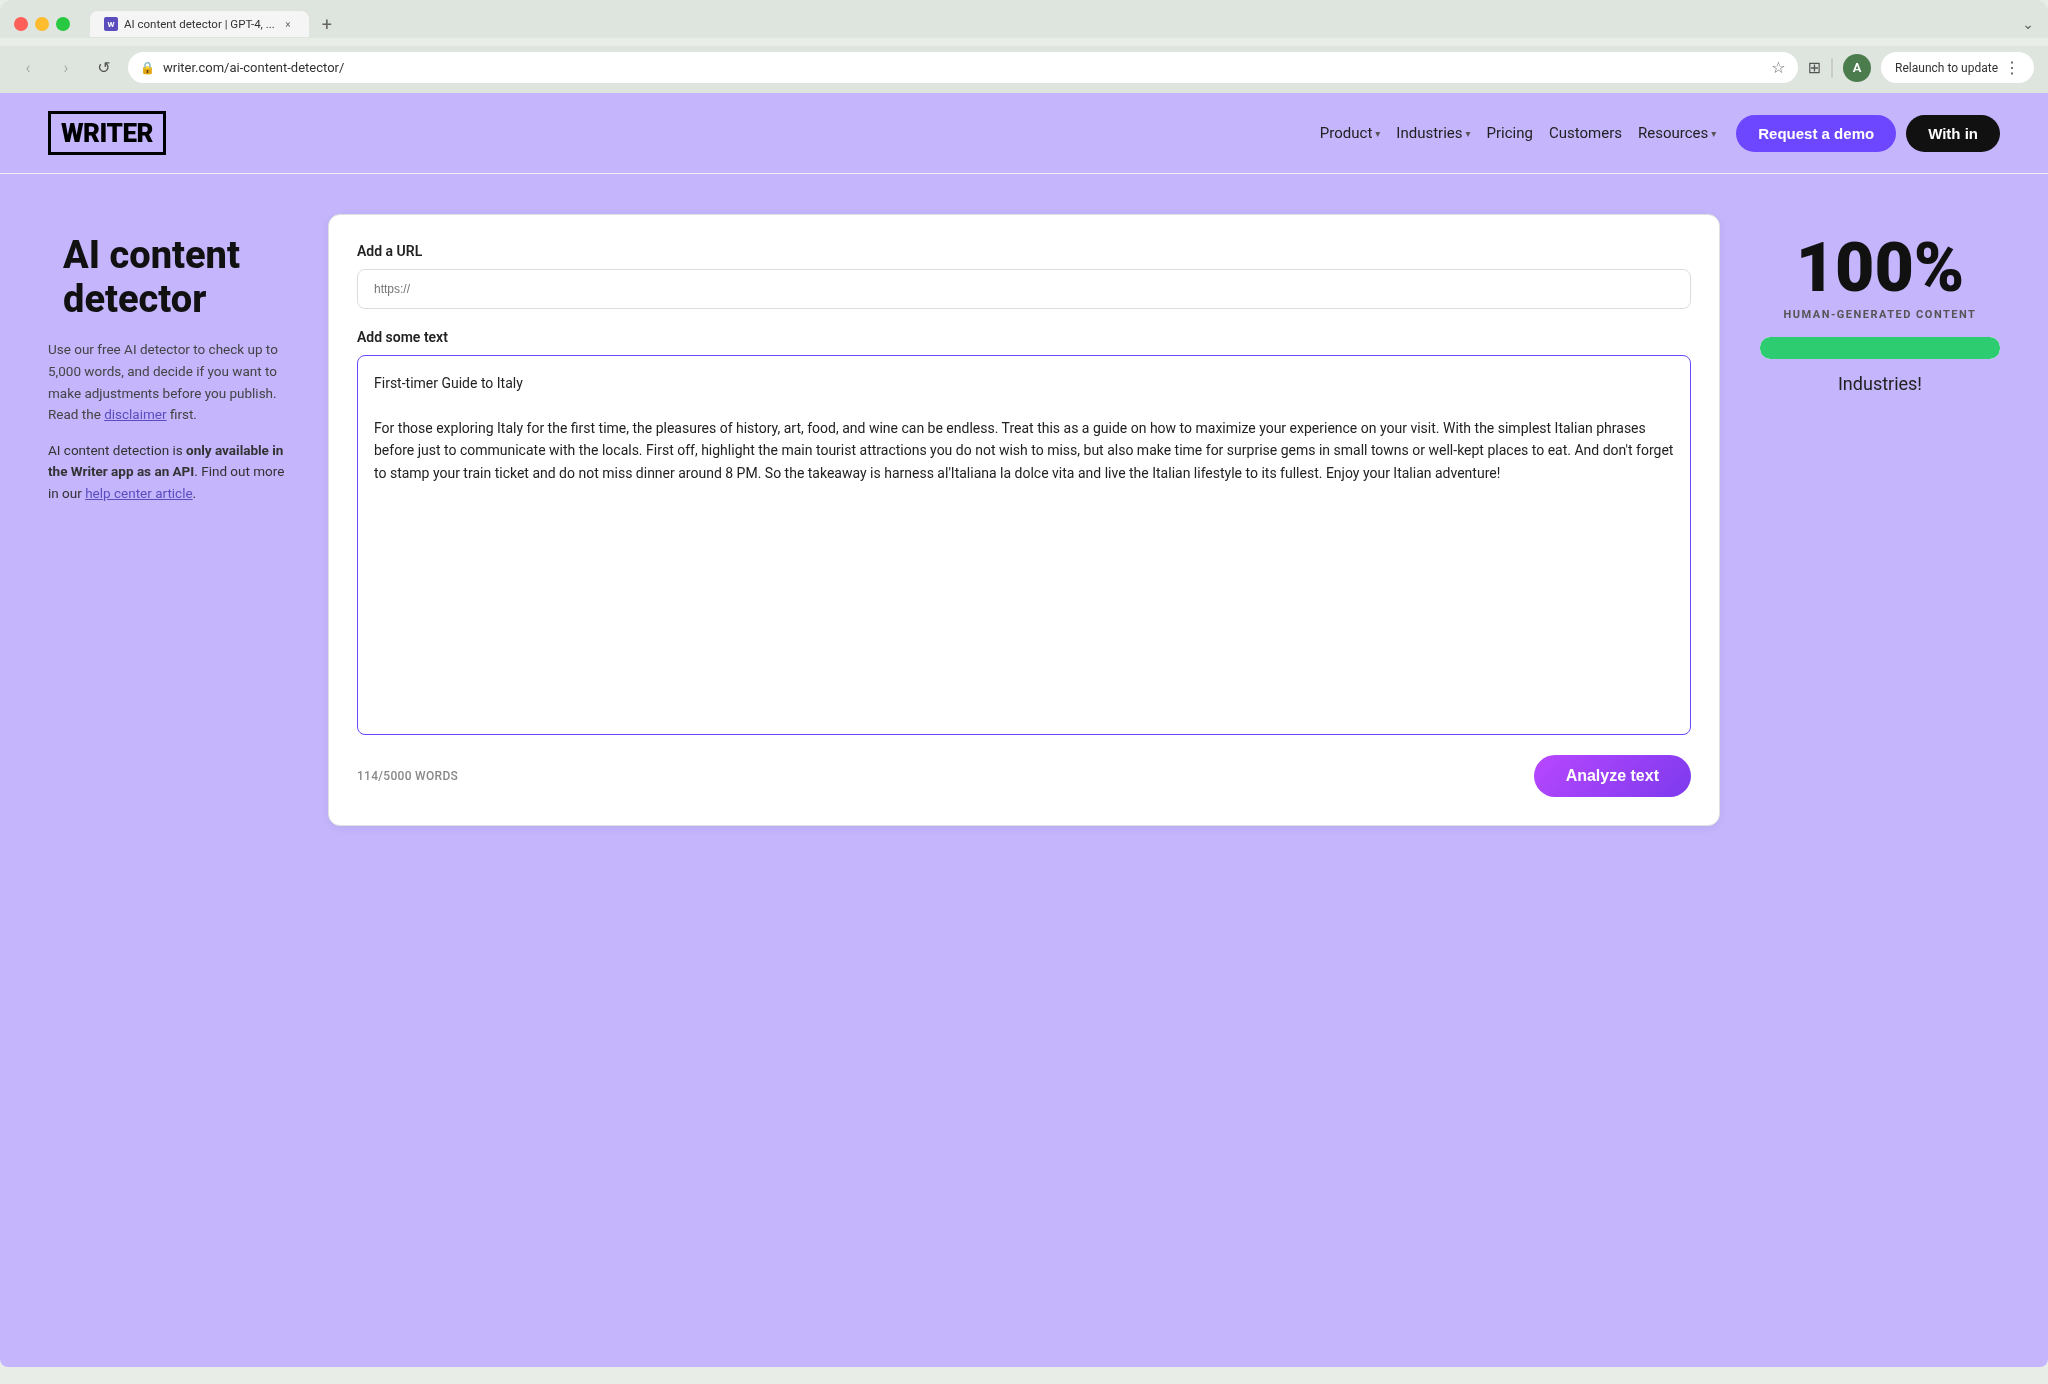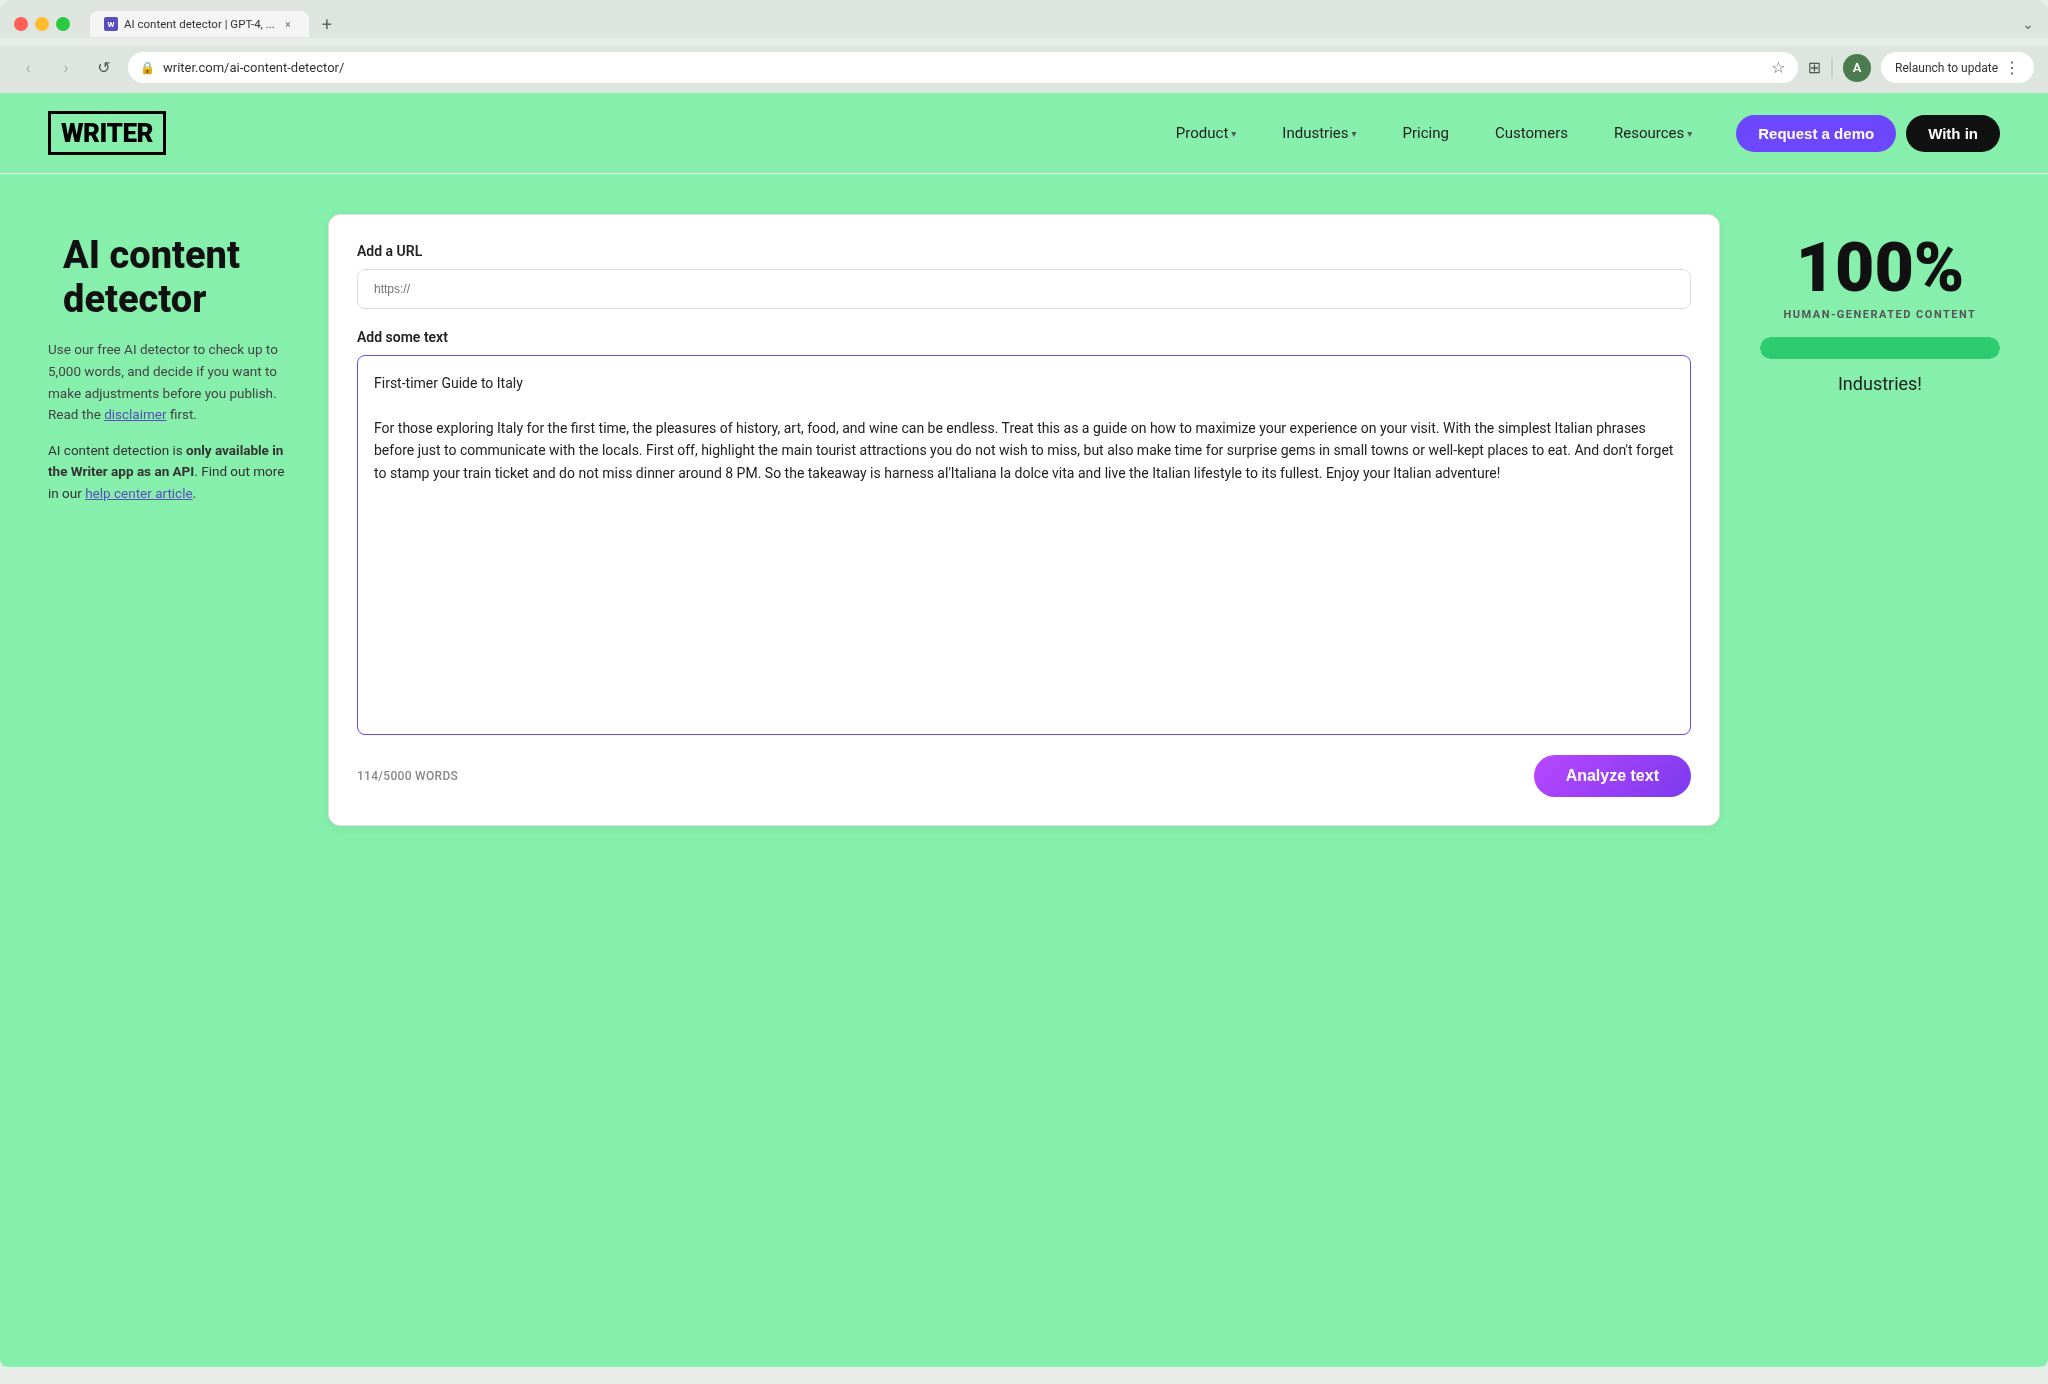--- a/index.html
+++ b/index.html
@@ -152,21 +152,21 @@
       gap: 6px;
       font-size: 12px;
       color: #333;
       cursor: pointer;
       white-space: nowrap;
     }
     .relaunch-dots { font-size: 16px; color: #555; }
 
     
     .page-wrapper {
-      background: #86efac;
+      background: #c4b5fd;
       min-height: calc(100vh - 110px);
       border-radius: 0 0 8px 8px;
     }
 
     
     nav {
       display: flex;
       align-items: center;
       padding: 18px 48px;
       border-bottom: 1px solid #eee;
@@ -176,22 +176,22 @@
       font-weight: 900;
       color: #000;
       letter-spacing: -0.5px;
       border: 3px solid #000;
       padding: 4px 10px;
       margin-right: auto;
     }
     .nav-links {
       display: flex;
       align-items: center;
-      gap: 46px;
-      margin-right: 44px;
+      gap: 16px;
+      margin-right: 20px;
     }
     .nav-link {
       font-size: 15px;
       color: #222;
       cursor: pointer;
       display: flex;
       align-items: center;
       gap: 3px;
       text-decoration: none;
     }

